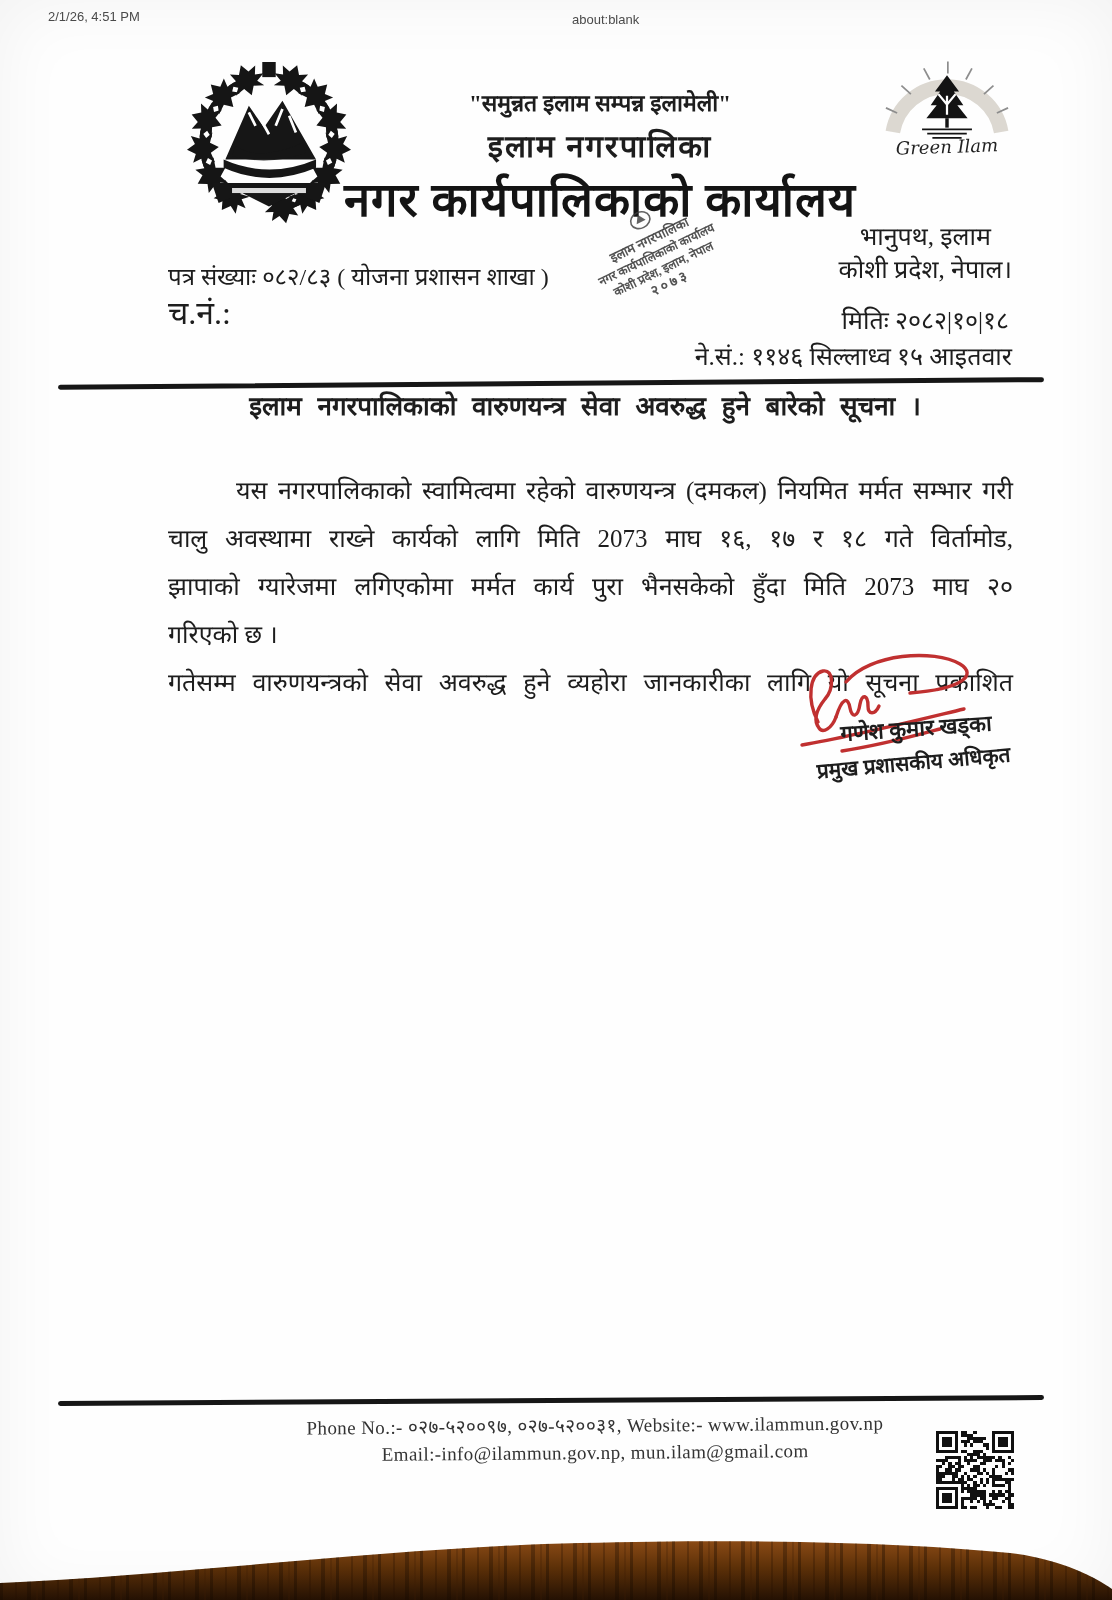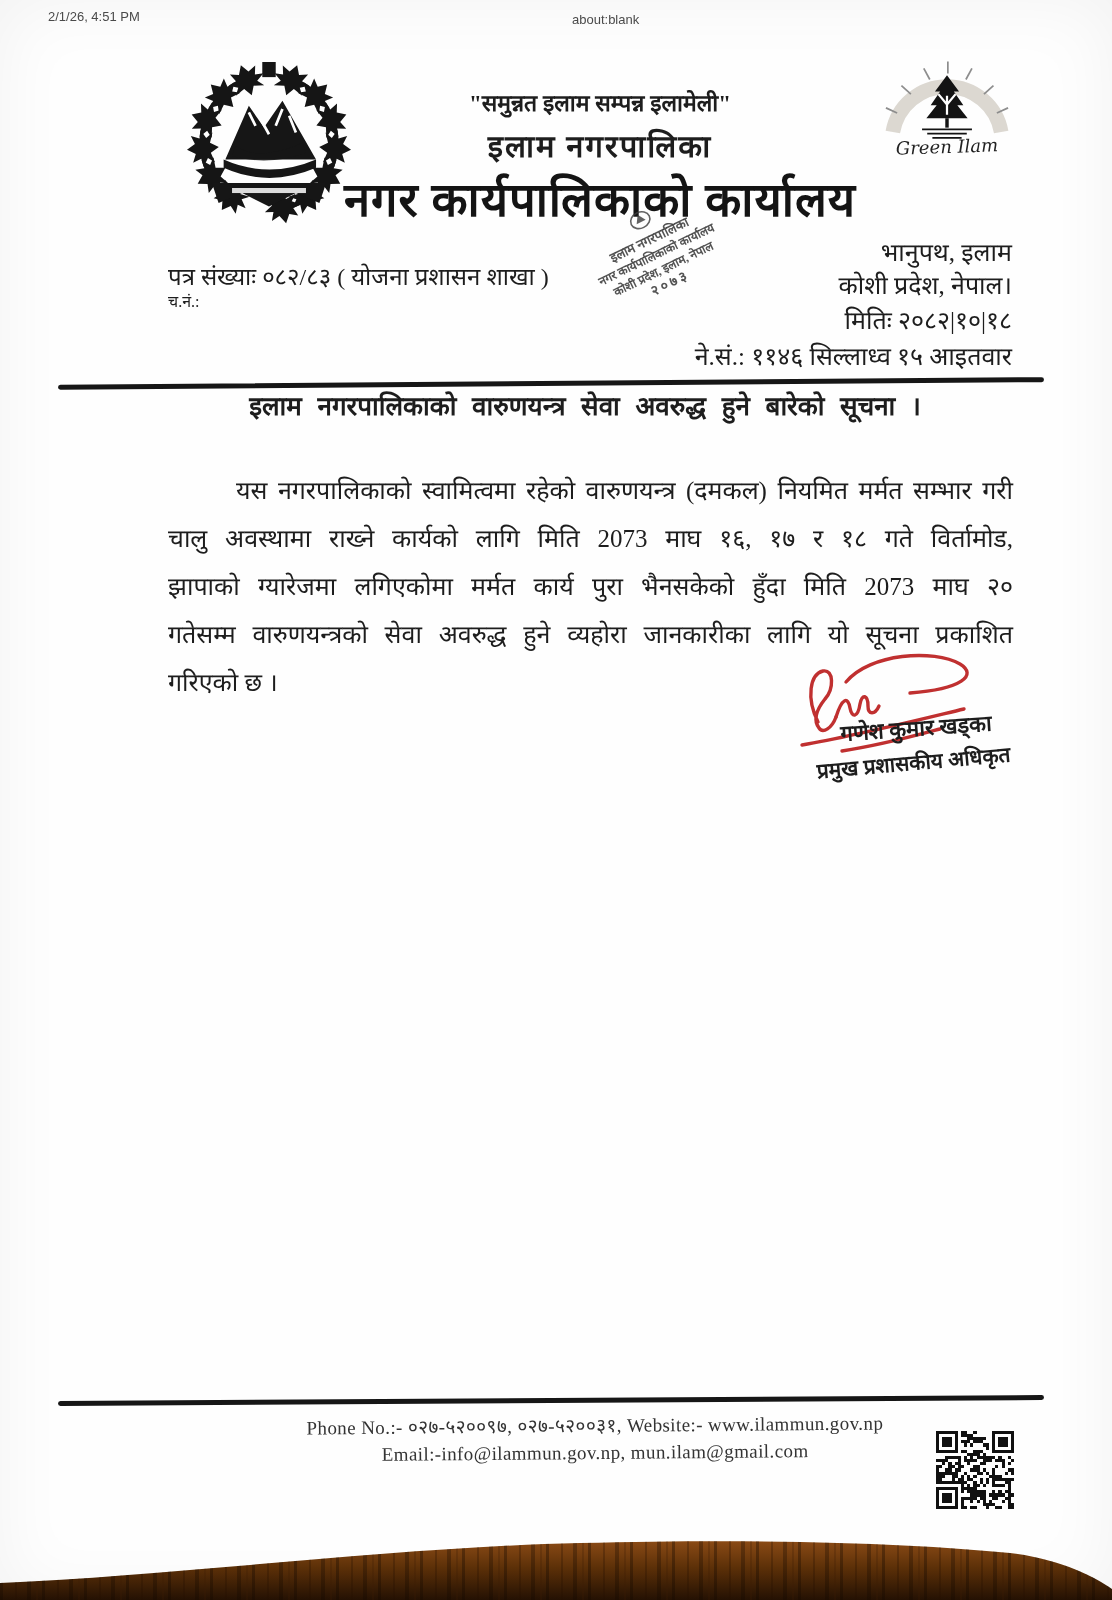--- a/index.html
+++ b/index.html
@@ -13,22 +13,22 @@
   .abs{position:absolute;}
   
   .print-hdr{font-family:"Liberation Sans","DejaVu Sans",sans-serif;font-size:13px;color:#4a4a4a;}
   
   .slogan{left:300px;top:86px;width:600px;text-align:center;font-size:23px;font-weight:bold;}
   .muni{left:300px;top:124px;width:600px;text-align:center;font-size:31px;font-weight:bold;letter-spacing:2px;}
   .office-title{left:150px;top:166px;width:900px;text-align:center;font-size:47px;font-weight:bold;letter-spacing:1px;color:#141414;}
   .green-label{left:872px;top:136px;width:150px;text-align:center;font-style:italic;font-size:18px;color:#222;font-family:"DejaVu Serif",serif;transform:rotate(-2deg);}
   
   .refline{left:168px;top:259px;font-size:24px;}
-  .chano{left:168px;top:290px;font-size:16px;}
-  .addr{right:100px;top:236px;text-align:right;font-size:25px;line-height:33px;}
+  .chano{left:168px;top:290px;font-size:32px;}
+  .addr{right:100px;top:220px;text-align:center;font-size:25px;line-height:33px;}
   .nesan{right:100px;top:338px;text-align:left;font-size:25px;}
   
   .stamp{left:542px;top:206px;width:225px;transform:rotate(-26deg);text-align:center;
     color:rgba(45,45,45,0.82);font-weight:bold;line-height:16px;}
   .stamp .s1{font-size:13px;}
   .stamp .s2{font-size:12px;}
   .stamp .s3{font-size:12px;}
   .stamp .s4{font-size:14px;letter-spacing:3px;}
   
   .rule{height:5px;background:#161616;border-radius:3px;}
@@ -117,34 +117,34 @@
     </svg>
     <div class="s1">इलाम नगरपालिका</div>
     <div class="s2">नगर कार्यपालिकाको कार्यालय</div>
     <div class="s3">कोशी प्रदेश, इलाम, नेपाल</div>
     <div class="s4">२०७३</div>
   </div>
 
   <div class="abs addr">
     <div>भानुपथ, इलाम</div>
     <div>कोशी प्रदेश, नेपाल।</div>
-    <div style="margin-top:2px;">मितिः २०८२|१०|१८</div>
+    <div style="margin-top:18px;">मितिः २०८२|१०|१८</div>
   </div>
   <div class="abs nesan">ने.सं.: ११४६ सिल्लाध्व १५ आइतवार</div>
 
   <div class="abs rule rule1"></div>
 
   <div class="abs subject">इलाम नगरपालिकाको वारुणयन्त्र सेवा अवरुद्ध हुने बारेको सूचना ।</div>
 
   <div class="abs bodytxt">
     <div class="body-line just indent">यस नगरपालिकाको स्वामित्वमा रहेको वारुणयन्त्र (दमकल) नियमित मर्मत सम्भार गरी</div>
     <div class="body-line just">चालु अवस्थामा राख्ने कार्यको लागि मिति 2073 माघ १६, १७ र १८ गते विर्तामोड,</div>
     <div class="body-line just">झापाको ग्यारेजमा लगिएकोमा मर्मत कार्य पुरा भैनसकेको हुँदा मिति 2073 माघ २०</div>
+    <div class="body-line">गरिएको छ ।</div>
     <div class="body-line just">गतेसम्म वारुणयन्त्रको सेवा अवरुद्ध हुने व्यहोरा जानकारीका लागि यो सूचना प्रकाशित</div>
-    <div class="body-line">गरिएको छ ।</div>
   </div>
 
   <div class="abs" style="left:788px;top:648px;width:200px;height:115px;">
     <svg width="200" height="115" viewBox="0 0 200 115">
       <g fill="none" stroke-width="3.4" stroke-linecap="round" stroke="#c03030">
         <path d="M30 74 C18 50 22 26 35 23 C46 21 46 41 37 51 C29 61 25 72 31 80 C35 86 44 80 48 69"></path>
         <path d="M48 69 C54 50 60 48 62 60 C64 71 70 69 72 56 C74 45 80 47 80 58 C80 67 87 67 91 58"></path>
         <path d="M58 34 C82 5 146 1 172 16 C190 27 174 41 122 45"></path>
         <path d="M14 97 C62 89 122 74 176 61"></path>
         <path d="M54 103 C94 97 126 88 152 81"></path>

